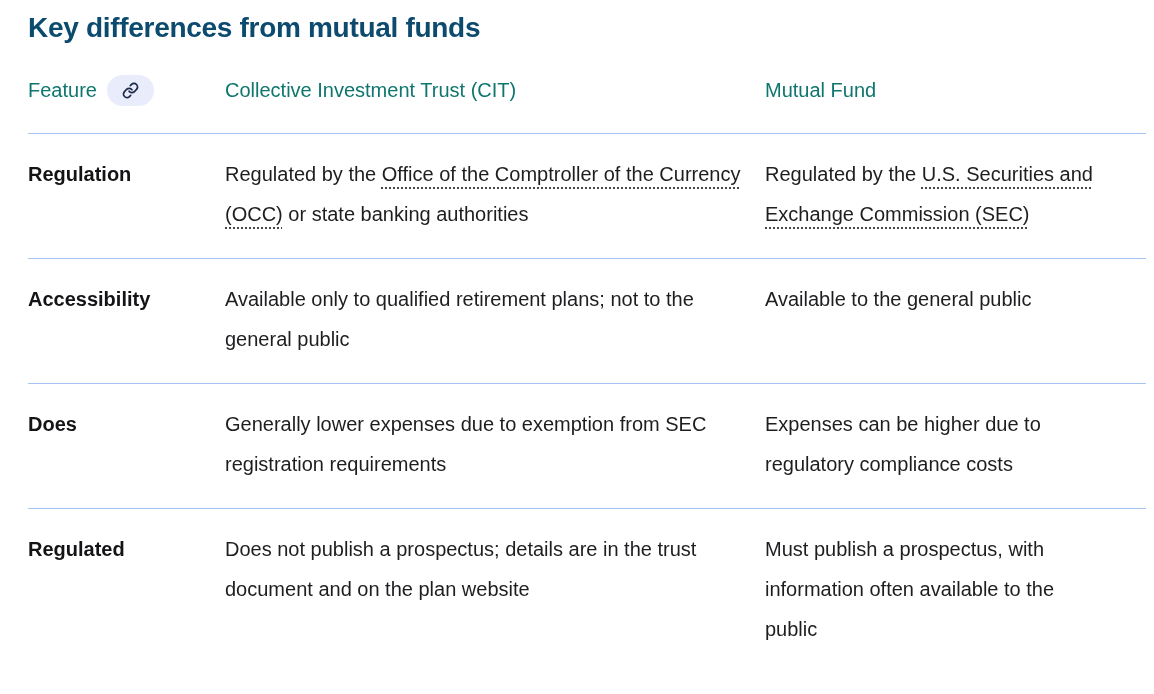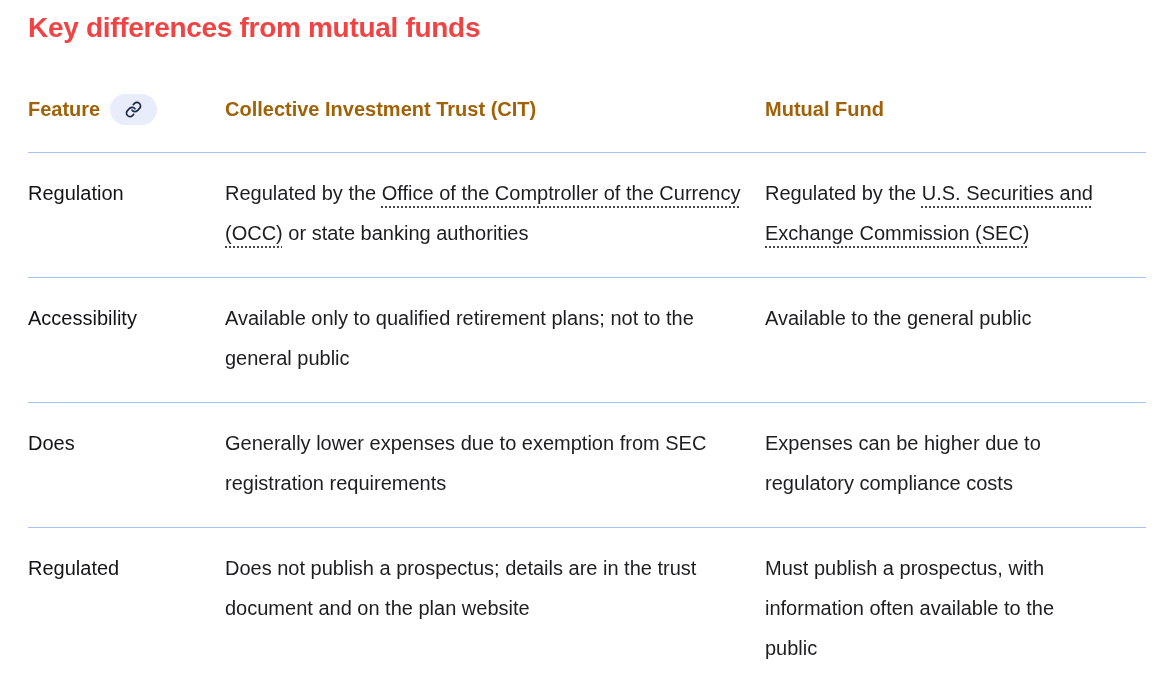--- a/index.html
+++ b/index.html
@@ -17,38 +17,37 @@
   }
   .page {
     padding: 10px 8px 0 28px;
     width: 1154px;
   }
   .title {
     font-size: 28px;
     line-height: 36px;
     font-weight: 700;
     letter-spacing: -0.3px;
-    color: #ef4444;
+    color: #0c4a6e;
     margin: 0 0 29px 0;
   }
   .table { width: 1118px; }
   .row {
     display: grid;
     grid-template-columns: 197px 540px 381px;
   }
   .header-row {
     border-bottom: 1.5px solid #a6c4f1;
     padding-bottom: 27px;
   }
   .header-row .cell {
-    font-weight: 700;
+    font-weight: 400;
     font-size: 20px;
     line-height: 31px;
-    color: #a16207;
-    margin-top: 19px;
+    color: #0f766e;
   }
   .feature-cell {
     display: flex;
     align-items: center;
     gap: 10px;
   }
   .anchor-pill {
     width: 47px;
     height: 31px;
     border-radius: 16px;
@@ -66,21 +65,21 @@
     display: block;
   }
   .body-row {
     padding: 20px 0 24px 0;
     border-bottom: 1.5px solid #a6c4f1;
     font-size: 20px;
     line-height: 40px;
   }
   .body-row:last-child { border-bottom: none; }
   .feature-label {
-    font-weight: 400;
+    font-weight: 700;
     color: #141417;
   }
   .cell.cit { }
   .cell.mf  { padding-right: 36px; }
   a.term-link {
     color: inherit;
     text-decoration-line: underline;
     text-decoration-style: dotted;
     text-decoration-color: #45454a;
     text-decoration-thickness: 2px;

